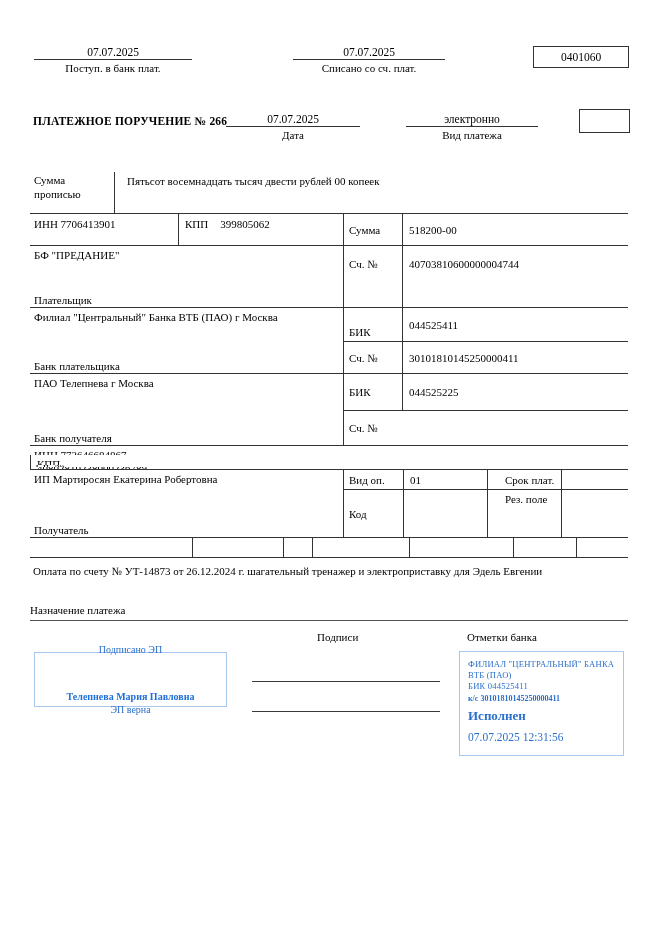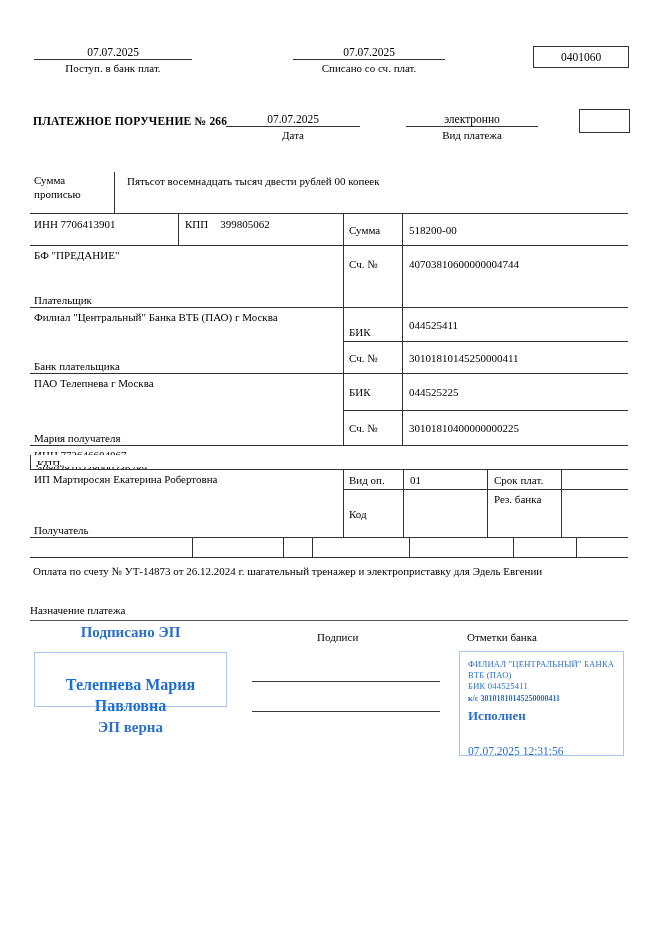--- a/index.html
+++ b/index.html
@@ -44,42 +44,42 @@
   .rightstack { width:285px; display:flex; flex-direction:column; }
   .subrow { display:flex; }
   .subrow.divider { border-bottom:1px solid #333; }
 
   .start-top { align-items:flex-start !important; padding-top:12px !important; }
   .align-end { align-items:flex-end !important; padding-bottom:3px !important; }
 
   
   .g-lab60 { width:60px; padding-left:5px; display:flex; align-items:center; }
   .g-val84 { width:84px; padding-left:6px; display:flex; align-items:center; }
-  .g-lab74 { width:74px; padding-left:6px; display:flex; align-items:center; }
+  .g-lab74 { width:74px; padding-left:17px; display:flex; align-items:center; }
   .g-val67 { width:67px; padding-left:6px; display:flex; align-items:center; }
   .top-align { align-items:flex-start !important; padding-top:3px !important; }
 
   
   .row-tax { height:20px; }
   .row-tax .cell { height:100%; }
 
   .purpose-text { width:592px; line-height:1.3; }
   .nazn { width:598px; border-bottom:1.5px solid #555; padding-bottom:4px; }
 
   .sig-line { border-top:1.5px solid #3a3a3a; width:188px; height:0; }
 
   .stamp { border:1px solid #a7c7ec; color:#2b70cc; }
   .stamp-left { width:193px; height:55px; display:flex; flex-direction:column; align-items:center; justify-content:center; text-align:center; }
-  .stamp-left .s-small { font-size:15px; line-height:1.35;font-weight:bold; }
-  .stamp-left .s-name { font-size:16px; font-weight:bold; color:#1e6ed8; line-height:1.3;margin-top:33px; }
+  .stamp-left .s-small { font-size:10px; line-height:1.35; }
+  .stamp-left .s-name { font-size:10px; font-weight:bold; color:#1e6ed8; line-height:1.3;margin-top:33px; }
   .stamp-right { width:165px; height:105px; padding:7px 8px 0 8px; }
   .stamp-right .b-line { font-size:8.6px; line-height:1.3; letter-spacing:.2px; }
   .stamp-right .b-ks { font-size:8px; margin-top:1px;font-weight:bold; }
   .stamp-right .b-status { font-size:13px; font-weight:bold; margin-top:5px; }
-  .stamp-right .b-dt { font-size:11.5px; margin-top:21px; }
+  .stamp-right .b-dt { font-size:11.5px; margin-top:7px; }
 </style>
 </head>
 <body>
 
 <div class="page">
 
   <div class="abs u-block" style="left:34px; top:46px; width:158px;">
     <div class="u-val">07.07.2025</div>
     <div class="u-lab">Поступ. в банк плат.</div>
   </div>
@@ -140,30 +140,29 @@
         <div class="subrow" style="flex:1;">
           <div class="cell c-lab59 bl">Сч. №</div>
           <div class="cell c-val226 bl">30101810145250000411</div>
         </div>
       </div>
     </div>
 
     <div class="trow" style="height:72px;">
       <div class="cell leftcol">
         <div>ПАО Телепнева г Москва</div>
-        <div class="caption">Мария получателя</div>
+        <div class="caption">Банк получателя</div>
       </div>
       <div class="rightstack">
         <div class="subrow divider" style="height:37px;">
           <div class="cell c-lab59 bl">БИК</div>
           <div class="cell c-val226 bl">044525225</div>
         </div>
         <div class="subrow" style="flex:1;">
           <div class="cell c-lab59 bl">Сч. №</div>
-          <div class="cell c-val226 bl">30101810400000000225</div>
         </div>
       </div>
     </div>
 
     <div class="trow row-thin" style="height:24px;flex-direction:column;">
       <div class="cell c-inn" style="padding-top:3px;">ИНН 772646684867</div>
       <div class="cell c-kpp bl" style="padding-top:3px;">
         <span class="lab">КПП</span><span></span>
       </div>
       <div class="cell c-lab59 bl">Сч. №</div>
@@ -178,21 +177,21 @@
       <div class="rightstack">
         <div class="subrow divider" style="height:20px;">
           <div class="cell g-lab60 bl">Вид оп.</div>
           <div class="cell g-val84 bl">01</div>
           <div class="cell g-lab74 bl">Срок плат.</div>
           <div class="cell g-val67 bl"></div>
         </div>
         <div class="subrow" style="flex:1;">
           <div class="cell g-lab60 bl">Код</div>
           <div class="cell g-val84 bl"></div>
-          <div class="cell g-lab74 bl top-align">Рез. банка</div>
+          <div class="cell g-lab74 bl top-align">Рез. поле</div>
           <div class="cell g-val67 bl"></div>
         </div>
       </div>
     </div>
 
     <div class="trow row-tax">
       <div class="cell" style="width:162px;"></div>
       <div class="cell bl" style="width:91px;"></div>
       <div class="cell bl" style="width:29px;"></div>
       <div class="cell bl" style="width:97px;"></div>

